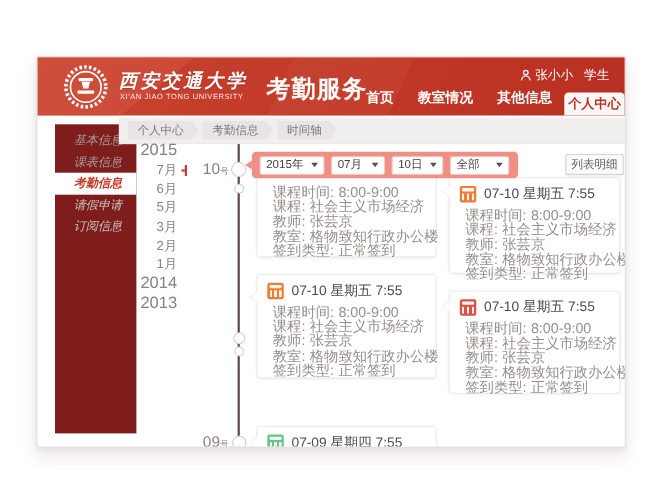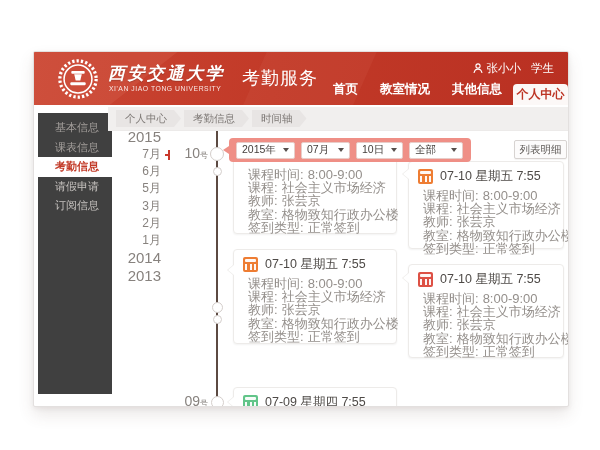--- a/index.html
+++ b/index.html
@@ -14,32 +14,32 @@
        background:linear-gradient(100deg,#ca4533 0%,#c23a28 45%,#b93022 100%);overflow:hidden;}
   .stripe1{position:absolute;left:-42px;top:-52px;width:170px;height:115px;background:#d25a46;
            opacity:.45;transform:rotate(-38deg);}
   .stripe2{position:absolute;left:218px;top:-12px;width:110px;height:90px;background:#d15c49;
            opacity:.22;transform:skewX(-24deg);}
   .logo{position:absolute;left:23px;top:6px;width:42px;height:42px;}
   .uniname{position:absolute;left:74px;top:10px;color:#fff;font-size:17px;font-weight:bold;
            font-style:italic;letter-spacing:2.5px;text-shadow:0 1px 1px rgba(0,0,0,.18);white-space:nowrap;}
   .unien{position:absolute;left:75px;top:33px;color:rgba(255,255,255,.88);font-size:6.8px;
          letter-spacing:.55px;white-space:nowrap;}
-  .apptitle{position:absolute;left:208px;top:14px;color:#fff;font-size:18px;font-weight:normal;
+  .apptitle{position:absolute;left:208px;top:14px;color:#fff;font-size:22px;font-weight:bold;
             letter-spacing:1px;white-space:nowrap;}
   .user{position:absolute;right:14px;top:9px;display:flex;align-items:center;gap:4px;
         color:#fff;font-size:11.5px;white-space:nowrap;}
   .user .role{margin-left:6px;}
   .nav{position:absolute;right:0;bottom:0;display:flex;align-items:flex-end;}
   .navlink{font-size:12.5px;font-weight:bold;color:#fff;padding:0 11px 7px;white-space:nowrap;cursor:default;}
   .navtab{width:55px;height:21px;background:#fcf8f7;border-radius:4px 4px 0 0;color:#bc3424;
           font-size:12px;font-weight:bold;display:flex;align-items:center;justify-content:center;white-space:nowrap;}
 
   
-  .sidebar{position:absolute;left:4px;top:61px;width:74px;height:281px;background:#404040;padding-top:5px;box-sizing:border-box;}
+  .sidebar{position:absolute;left:16px;top:61px;width:74px;height:281px;background:#7f1d1d;padding-top:5px;box-sizing:border-box;font-style:italic;}
   .side-item{height:19.5px;display:flex;align-items:center;padding-left:17px;font-size:11px;color:#a39e9b;white-space:nowrap;}
   .side-item.active{background:#fff;color:#c23a28;font-weight:bold;}
   .side-item.disabled{color:#c6c2bf;}
   .crumbs{position:absolute;left:74px;right:0;top:55px;height:24px;background:#f1efee;
           border-bottom:1px solid #eceae9;display:flex;align-items:center;padding-left:8px;gap:3px;box-sizing:border-box;}
   .crumb{height:17px;background:#e8e5e4;color:#7d7875;font-size:10.5px;display:flex;align-items:center;
          padding:0 14px 0 9px;white-space:nowrap;
          clip-path:polygon(0 0,calc(100% - 7px) 0,100% 50%,calc(100% - 7px) 100%,0 100%);}
 
   

